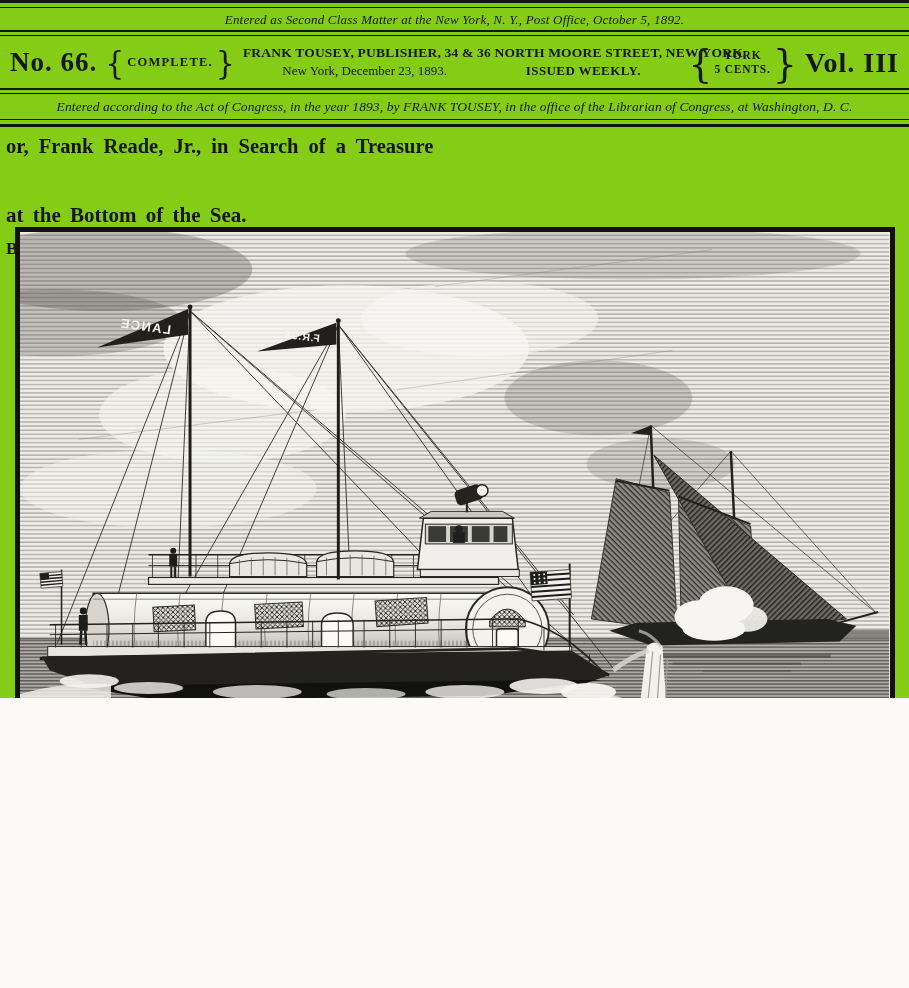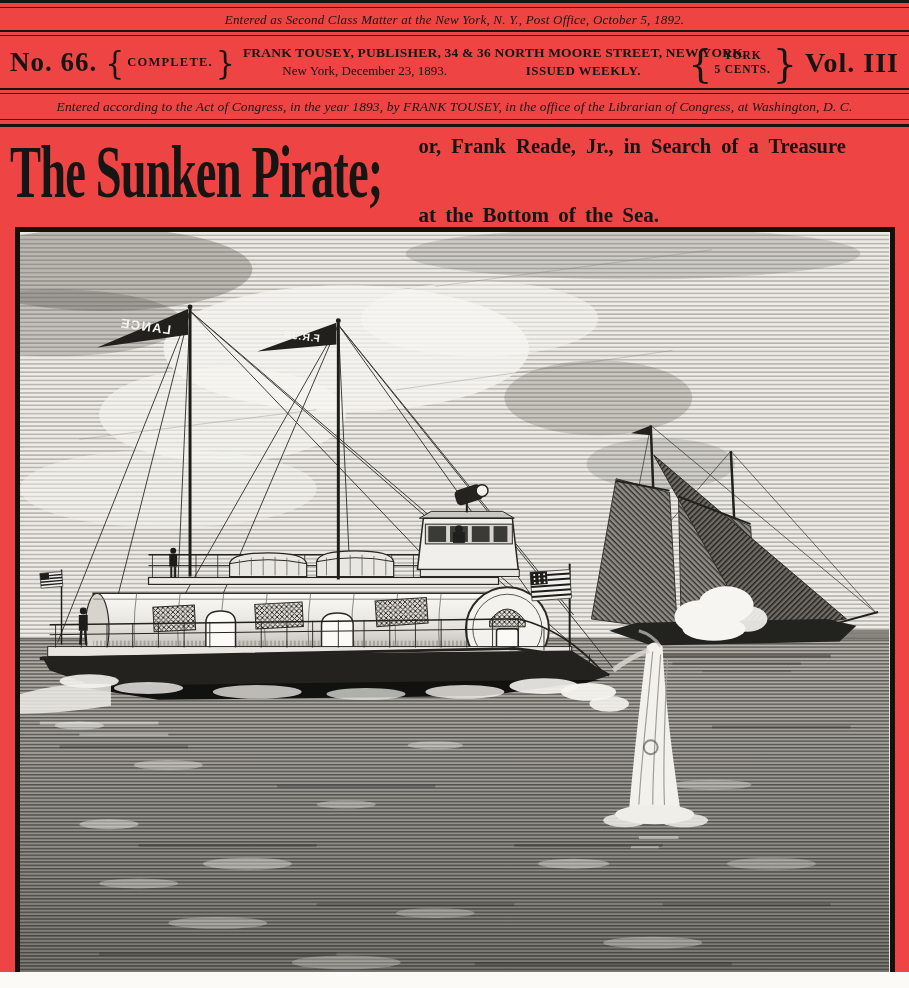--- a/index.html
+++ b/index.html
@@ -1,17 +1,17 @@
 <!DOCTYPE html>
 <html><head>
 <meta charset="utf-8">
 <style>
   html,body{margin:0;padding:0;background:#fbfaf7;}
   .page{
-    width:909px;height:972px;margin:0 auto;background:#ef4444;color:#151513;
+    width:909px;height:698px;margin:0 auto;background:#84cc16;color:#151513;
     font-family:"Liberation Serif",serif;overflow:hidden;position:relative;
   }
   
   .rule-tt{height:4px;border-top:3px solid #151513;border-bottom:1px solid #151513;}
   .rule-mt{height:3px;border-top:2px solid #151513;border-bottom:1px solid #151513;}
   .rule-bt{height:4px;border-top:1px solid #151513;border-bottom:3px solid #151513;}
   
   .entered-line{
     text-align:center;font-style:italic;font-size:13px;line-height:1;
     padding:5px 0 4px;letter-spacing:.2px;
@@ -93,23 +93,20 @@
     </div>
 
     <div class="volume">Vol. III</div>
   </div>
 
   <div class="rule-mt"></div>
   <div class="copyright-line">Entered according to the Act of Congress, in the year 1893, by FRANK TOUSEY, in the office of the Librarian of Congress, at Washington, D. C.</div>
   <div class="rule-bt"></div>
 
   <div class="title-wrap">
-    <div class="title-main-col">
-      <span class="title-main">The Sunken Pirate;</span>
-    </div>
     <div class="title-right-col">
       <div class="subtitle">or, Frank Reade, Jr., in Search of a Treasure</div>
       <div class="subtitle2">at the Bottom of the Sea.</div>
       <hr class="byline-rule">
       <div class="byline">By “CENTS.”</div>
     </div>
   </div>
 
   <div class="illo-frame">
   <svg viewBox="0 0 879 772" width="869" height="762" preserveAspectRatio="none" role="img">

